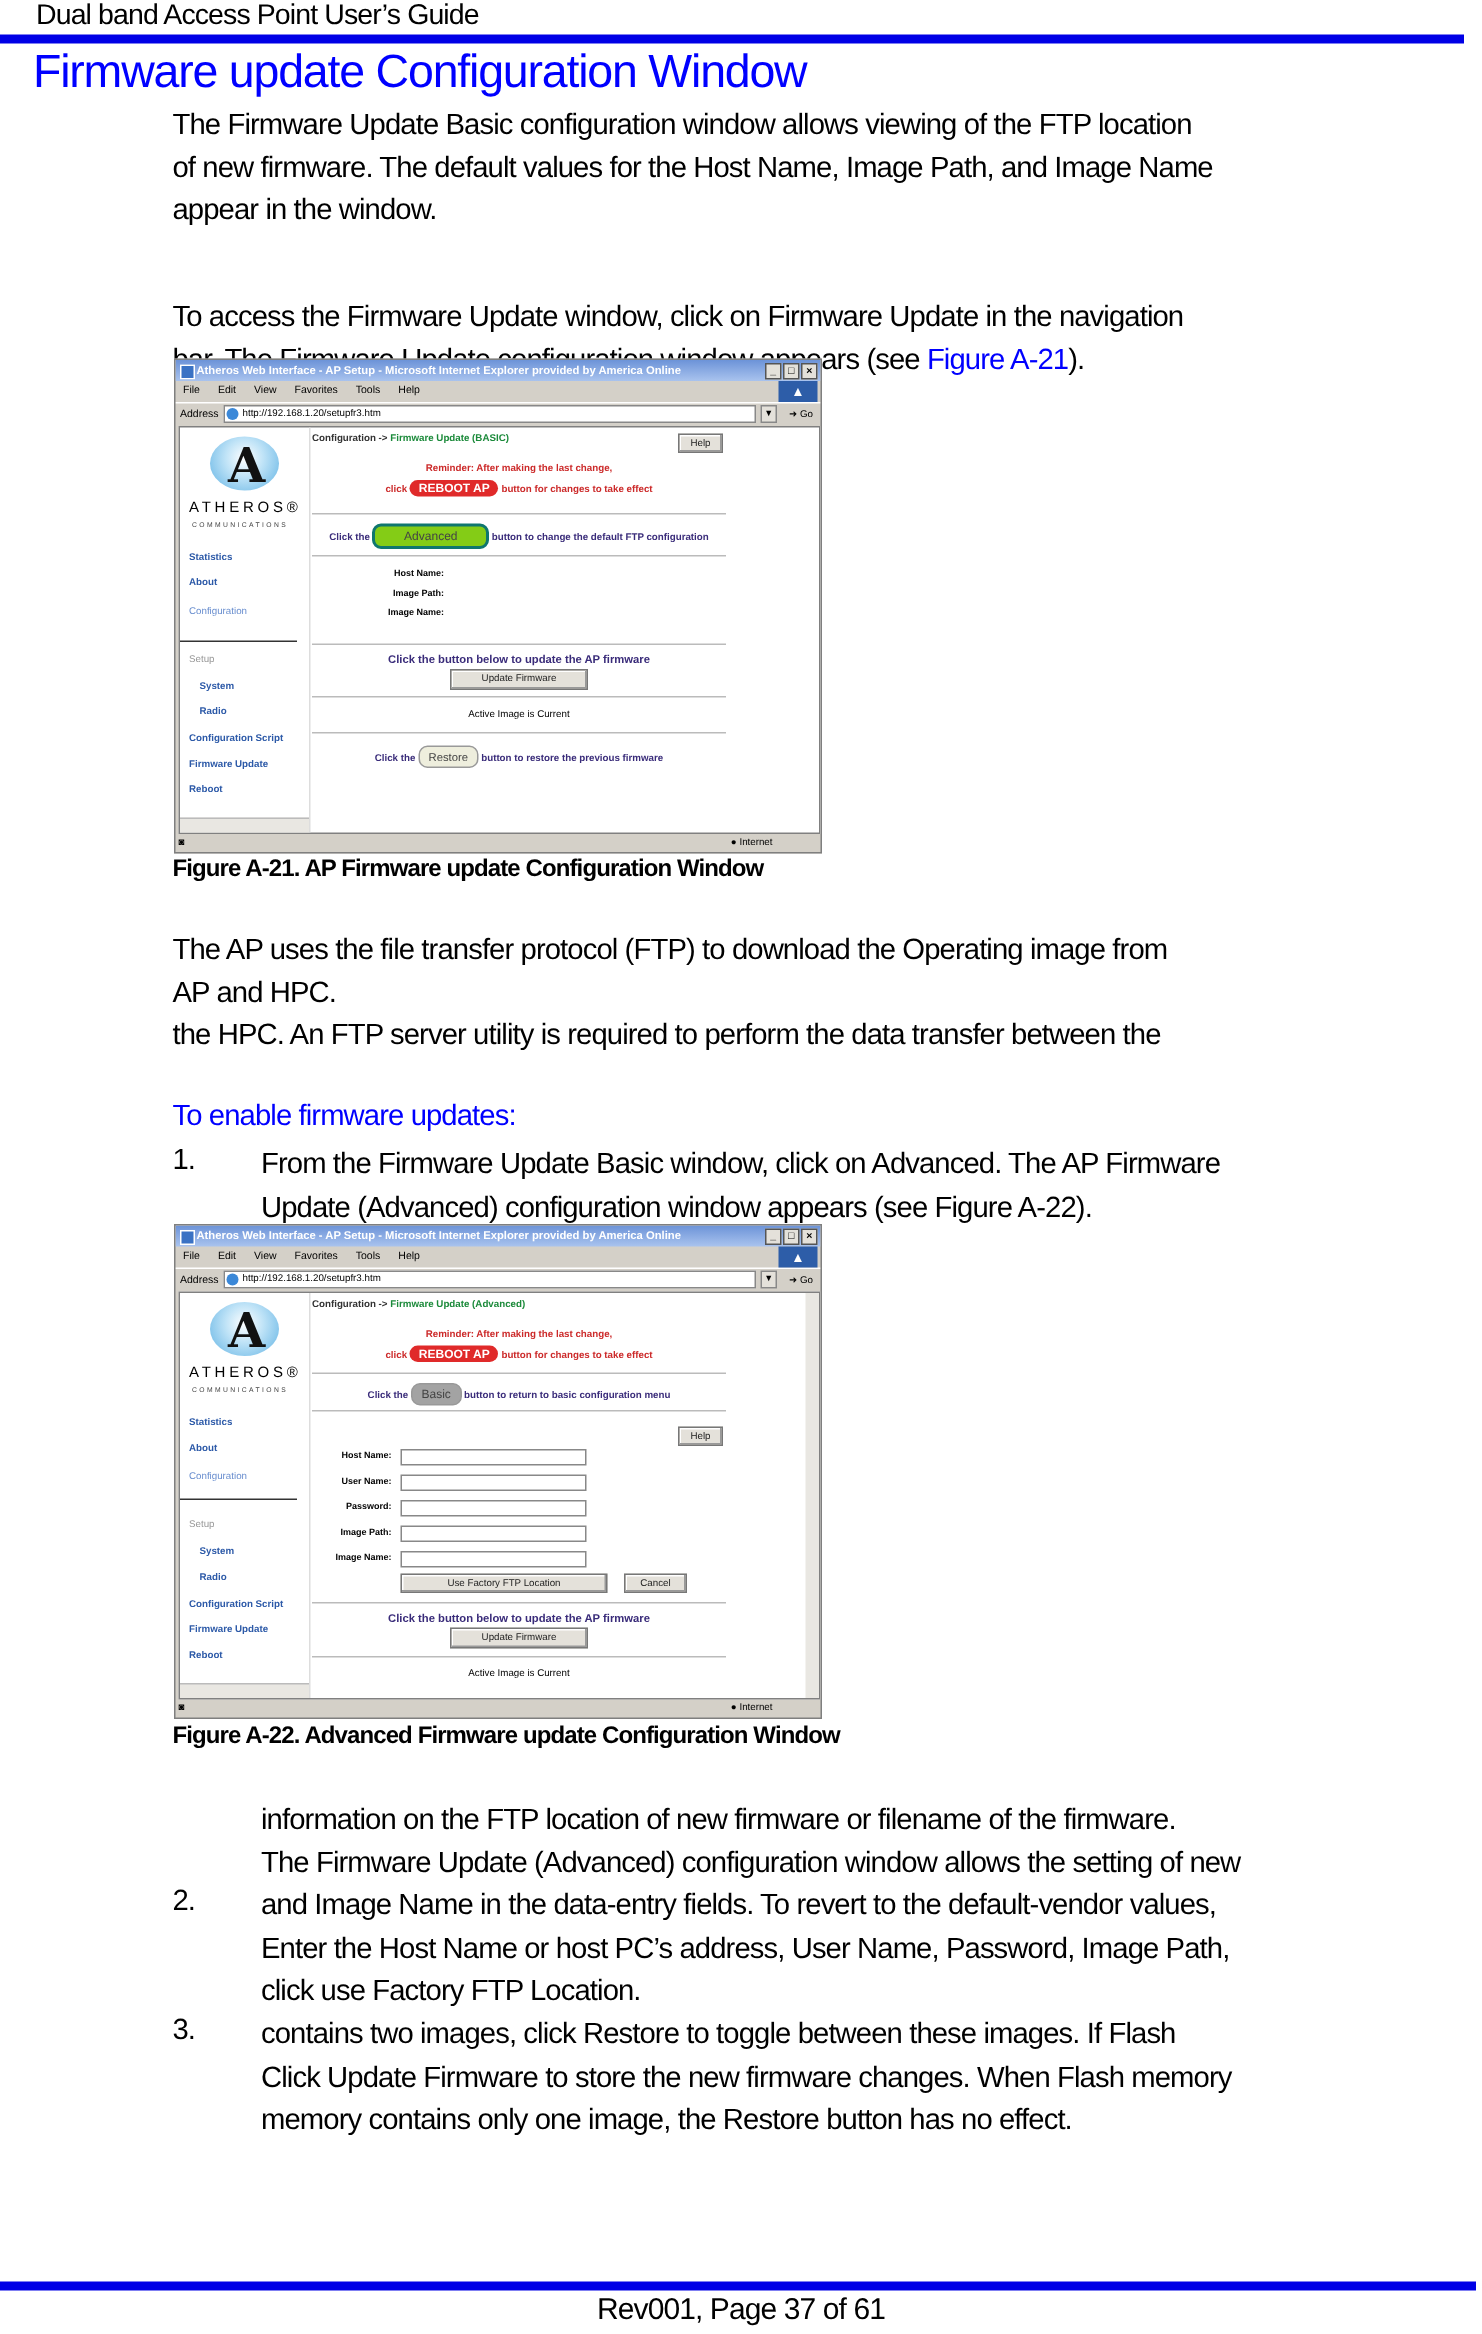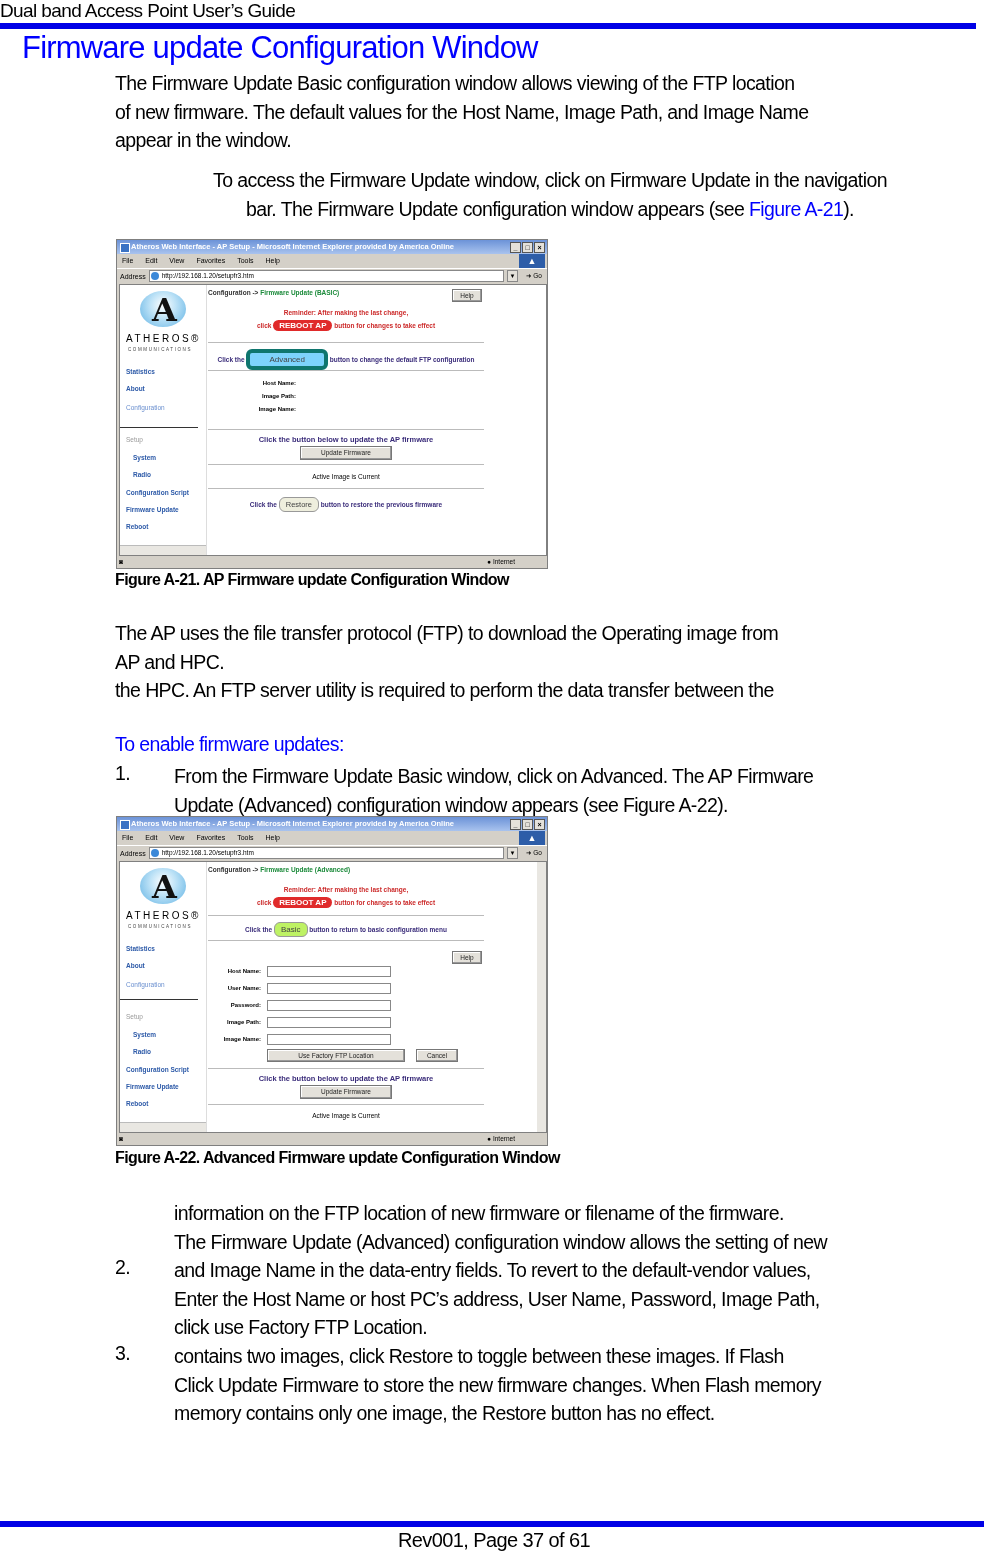--- a/index.html
+++ b/index.html
@@ -1,19 +1,19 @@
 <!DOCTYPE html>
 <html><head>
 <meta charset="utf-8">
 <style>
   html,body{margin:0;padding:0;background:#fff;}
   body{width:988px;height:1556px;position:relative;overflow:hidden;font-family:"DejaVu Sans Mono","Liberation Mono",monospace;color:#000;}
   .abs{position:absolute;}
   .doc-font{font-family:"Liberation Sans","DejaVu Sans",sans-serif;letter-spacing:-0.6px;}
-  .running-header{left:0;top:0;font-size:19px;}
+  .running-header{left:0;top:0;font-size:19px;padding-left:24px;}
   .rule{left:0;height:6px;background:#0000e6;}
   .title{left:22px;top:30px;font-size:31px;color:#0000ff;letter-spacing:-0.8px;}
   .para{left:115px;font-size:19.5px;line-height:28.5px;width:870px;}
   .para .link{color:#0000ff;}
   .caption{left:115px;font-size:16px;font-weight:bold;}
   .subhead{left:115px;font-size:19.5px;color:#0000ff;}
   .step-num{left:115px;font-size:19.5px;}
   .step-text{left:174px;font-size:19.5px;line-height:28.5px;width:812px;}
   .footer{left:0;width:988px;top:1529px;text-align:center;font-size:20px;}
 
@@ -64,21 +64,21 @@
 <div class="abs rule" style="top:23px;width:976px;"></div>
 
 <div class="abs title doc-font">Firmware update Configuration Window</div>
 
 <div class="abs para doc-font" style="top:69px;">
   <div>The Firmware Update Basic configuration window allows viewing of the FTP location</div>
   <div>of new firmware. The default values for the Host Name, Image Path, and Image Name</div>
   <div>appear in the window.</div>
 </div>
 
-<div class="abs para doc-font" style="top:166px;text-align:center;">
+<div class="abs para doc-font" style="top:197px;">
   <div>To access the Firmware Update window, click on Firmware Update in the navigation</div>
   <div><span>bar. The Firmware Update configuration window appears (see </span><span class="link">Figure A-21</span><span>).</span></div>
 </div>
 
 <div class="abs browser" style="top:239px;width:432px;height:330px;">
   <div class="titlebar">
     <span class="appicon"></span>
     <span>Atheros Web Interface - AP Setup - Microsoft Internet Explorer provided by America Online</span>
     <div class="winbtns">
         <span>_</span>
@@ -119,21 +119,21 @@
       <div class="nav" style="top:221px;">Firmware Update</div>
       <div class="nav" style="top:238px;">Reboot</div>
       <div class="hscroll" style="bottom:0;"></div>
     </div>
     <div class="pane">
       <div class="crumb"><span>Configuration -&gt; </span><span class="cur">Firmware Update (BASIC)</span></div>
       <div class="btn" style="left:244px;top:4px;width:28px;height:11px;line-height:11px;">Help</div>
       <div class="reminder" style="top:22px;">Reminder: After making the last change,</div>
       <div class="reminder" style="top:35px;"><span>click</span> <span class="reboot">REBOOT AP</span> <span>button for changes to take effect</span></div>
       <div class="hr" style="top:57px;"></div>
-      <div class="centered" style="top:64px;line-height:13px;color:#3a2c7a;font-weight:bold;"><span>Click the</span> <span style="display:inline-block;background:#7dd3fc;border:4px solid #0f766e;border-radius:6px;padding:0 19px;font-size:8px;color:#444;font-weight:normal;">Advanced</span> <span>button to change the default FTP configuration</span></div>
+      <div class="centered" style="top:64px;line-height:13px;color:#3a2c7a;font-weight:bold;"><span>Click the</span> <span style="display:inline-block;background:#84cc16;border:2px solid #0f766e;border-radius:6px;padding:0 19px;font-size:8px;color:#444;font-weight:normal;">Advanced</span> <span>button to change the default FTP configuration</span></div>
       <div class="hr" style="top:85px;"></div>
       <div class="lbl" style="left:30px;top:95px;">Host Name:</div>
       <div class="lbl" style="left:30px;top:108px;">Image Path:</div>
       <div class="lbl" style="left:30px;top:121px;">Image Name:</div>
       <div class="hr" style="top:144px;"></div>
       <div class="centered purple" style="top:150px;">Click the button below to update the AP firmware</div>
       <div class="btn" style="left:92px;top:161px;width:90px;height:12px;line-height:12px;">Update Firmware</div>
       <div class="hr" style="top:179px;"></div>
       <div class="centered" style="top:188px;color:#000;">Active Image is Current</div>
       <div class="hr" style="top:203px;"></div>
@@ -204,21 +204,21 @@
       <div class="nav" style="top:204px;">Configuration Script</div>
       <div class="nav" style="top:221px;">Firmware Update</div>
       <div class="nav" style="top:238px;">Reboot</div>
       <div class="hscroll"></div>
     </div>
     <div class="pane">
       <div class="crumb"><span>Configuration -&gt; </span><span class="cur">Firmware Update (Advanced)</span></div>
       <div class="reminder" style="top:22px;">Reminder: After making the last change,</div>
       <div class="reminder" style="top:35px;"><span>click</span> <span class="reboot">REBOOT AP</span> <span>button for changes to take effect</span></div>
       <div class="hr" style="top:53px;"></div>
-      <div class="centered" style="top:60px;line-height:13px;color:#3a2c7a;font-weight:bold;"><span>Click the</span> <span style="display:inline-block;background:#bef264;border:1px solid #999;border-radius:6px;padding:0 6px;font-size:8px;color:#444;font-weight:normal;">Basic</span> <span>button to return to basic configuration menu</span></div>
+      <div class="centered" style="top:60px;line-height:13px;color:#3a2c7a;font-weight:bold;"><span>Click the</span> <span style="display:inline-block;background:#a3a3a3;border:1px solid #999;border-radius:6px;padding:0 6px;font-size:8px;color:#444;font-weight:normal;">Basic</span> <span>button to return to basic configuration menu</span></div>
       <div class="hr" style="top:78px;"></div>
       <div class="btn" style="left:244px;top:89px;width:28px;height:11px;line-height:11px;">Help</div>
       <div class="lbl" style="left:-5px;top:106px;">Host Name:</div>
       <div class="field" style="left:59px;top:104px;"></div>
       <div class="lbl" style="left:-5px;top:123px;">User Name:</div>
       <div class="field" style="left:59px;top:121px;"></div>
       <div class="lbl" style="left:-5px;top:140px;">Password:</div>
       <div class="field" style="left:59px;top:138px;"></div>
       <div class="lbl" style="left:-5px;top:157px;">Image Path:</div>
       <div class="field" style="left:59px;top:155px;"></div>

